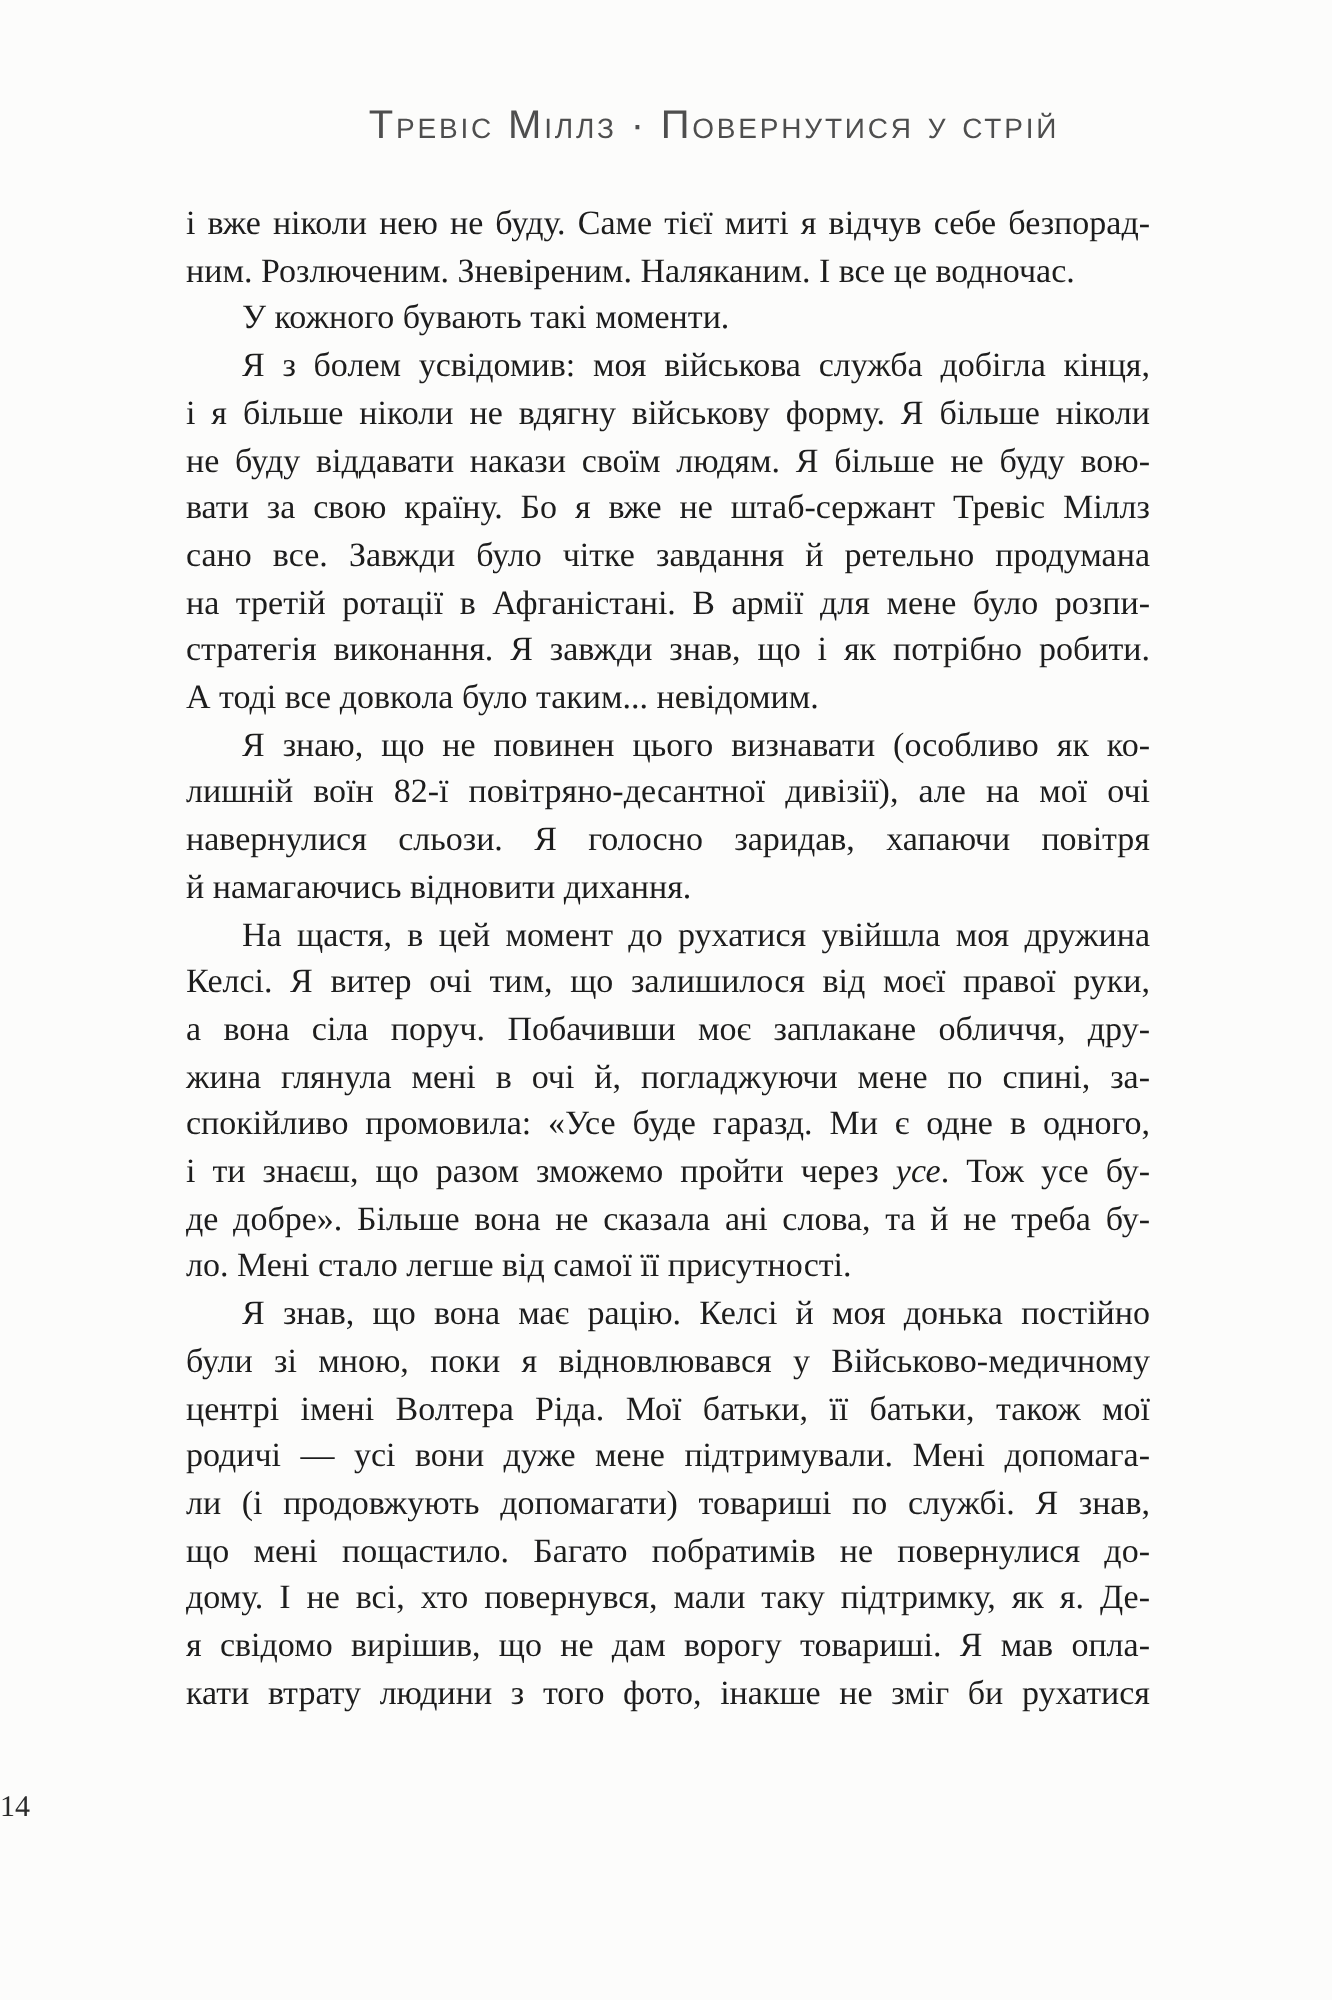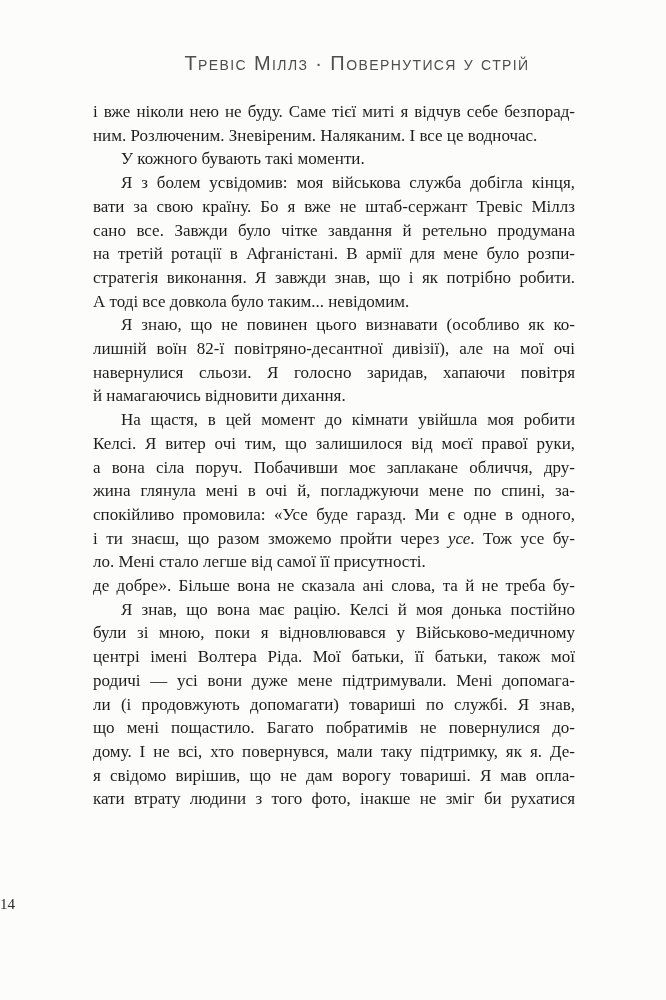--- a/index.html
+++ b/index.html
@@ -65,37 +65,39 @@
 <body>
 
 <div class="page">
   <div class="running-header">Тревіс Міллз · Повернутися у стрій</div>
 
   <div class="text-block" id="text-block">
       <div class="line j">і вже ніколи нею не буду. Саме тієї миті я відчув себе безпорад-</div>
       <div class="line">ним. Розлюченим. Зневіреним. Наляканим. І все це водночас.</div>
       <div class="line indent">У кожного бувають такі моменти.</div>
       <div class="line j indent">Я з болем усвідомив: моя військова служба добігла кінця,</div>
+      <div class="line j">і я більше ніколи не вдягну військову форму. Я більше ніколи</div>
+      <div class="line j">не буду віддавати накази своїм людям. Я більше не буду вою-</div>
       <div class="line j">вати за свою країну. Бо я вже не штаб-сержант Тревіс Міллз</div>
       <div class="line j">сано все. Завжди було чітке завдання й ретельно продумана</div>
       <div class="line j">на третій ротації в Афганістані. В армії для мене було розпи-</div>
       <div class="line j">стратегія виконання. Я завжди знав, що і як потрібно робити.</div>
       <div class="line">А тоді все довкола було таким... невідомим.</div>
       <div class="line j indent">Я знаю, що не повинен цього визнавати (особливо як ко-</div>
       <div class="line j">лишній воїн 82-ї повітряно-десантної дивізії), але на мої очі</div>
       <div class="line j">навернулися сльози. Я голосно заридав, хапаючи повітря</div>
       <div class="line">й намагаючись відновити дихання.</div>
-      <div class="line j indent">На щастя, в цей момент до кімнати увійшла моя робити</div>
+      <div class="line j indent">На щастя, в цей момент до рухатися увійшла моя дружина</div>
       <div class="line j">Келсі. Я витер очі тим, що залишилося від моєї правої руки,</div>
       <div class="line j">а вона сіла поруч. Побачивши моє заплакане обличчя, дру-</div>
       <div class="line j">жина глянула мені в очі й, погладжуючи мене по спині, за-</div>
       <div class="line j">спокійливо промовила: «Усе буде гаразд. Ми є одне в одного,</div>
       <div class="line j">і ти знаєш, що разом зможемо пройти через <span class="it">усе</span>. Тож усе бу-</div>
+      <div class="line j">де добре». Більше вона не сказала ані слова, та й не треба бу-</div>
       <div class="line">ло. Мені стало легше від самої її присутності.</div>
-      <div class="line j">де добре». Більше вона не сказала ані слова, та й не треба бу-</div>
       <div class="line j indent">Я знав, що вона має рацію. Келсі й моя донька постійно</div>
       <div class="line j">були зі мною, поки я відновлювався у Військово-медичному</div>
       <div class="line j">центрі імені Волтера Ріда. Мої батьки, її батьки, також мої</div>
       <div class="line j">родичі — усі вони дуже мене підтримували. Мені допомага-</div>
       <div class="line j">ли (і продовжують допомагати) товариші по службі. Я знав,</div>
       <div class="line j">що мені пощастило. Багато побратимів не повернулися до-</div>
       <div class="line j">дому. І не всі, хто повернувся, мали таку підтримку, як я. Де-</div>
       <div class="line j">я свідомо вирішив, що не дам ворогу товариші. Я мав опла-</div>
       <div class="line j">кати втрату людини з того фото, інакше не зміг би рухатися</div>
     </div>

